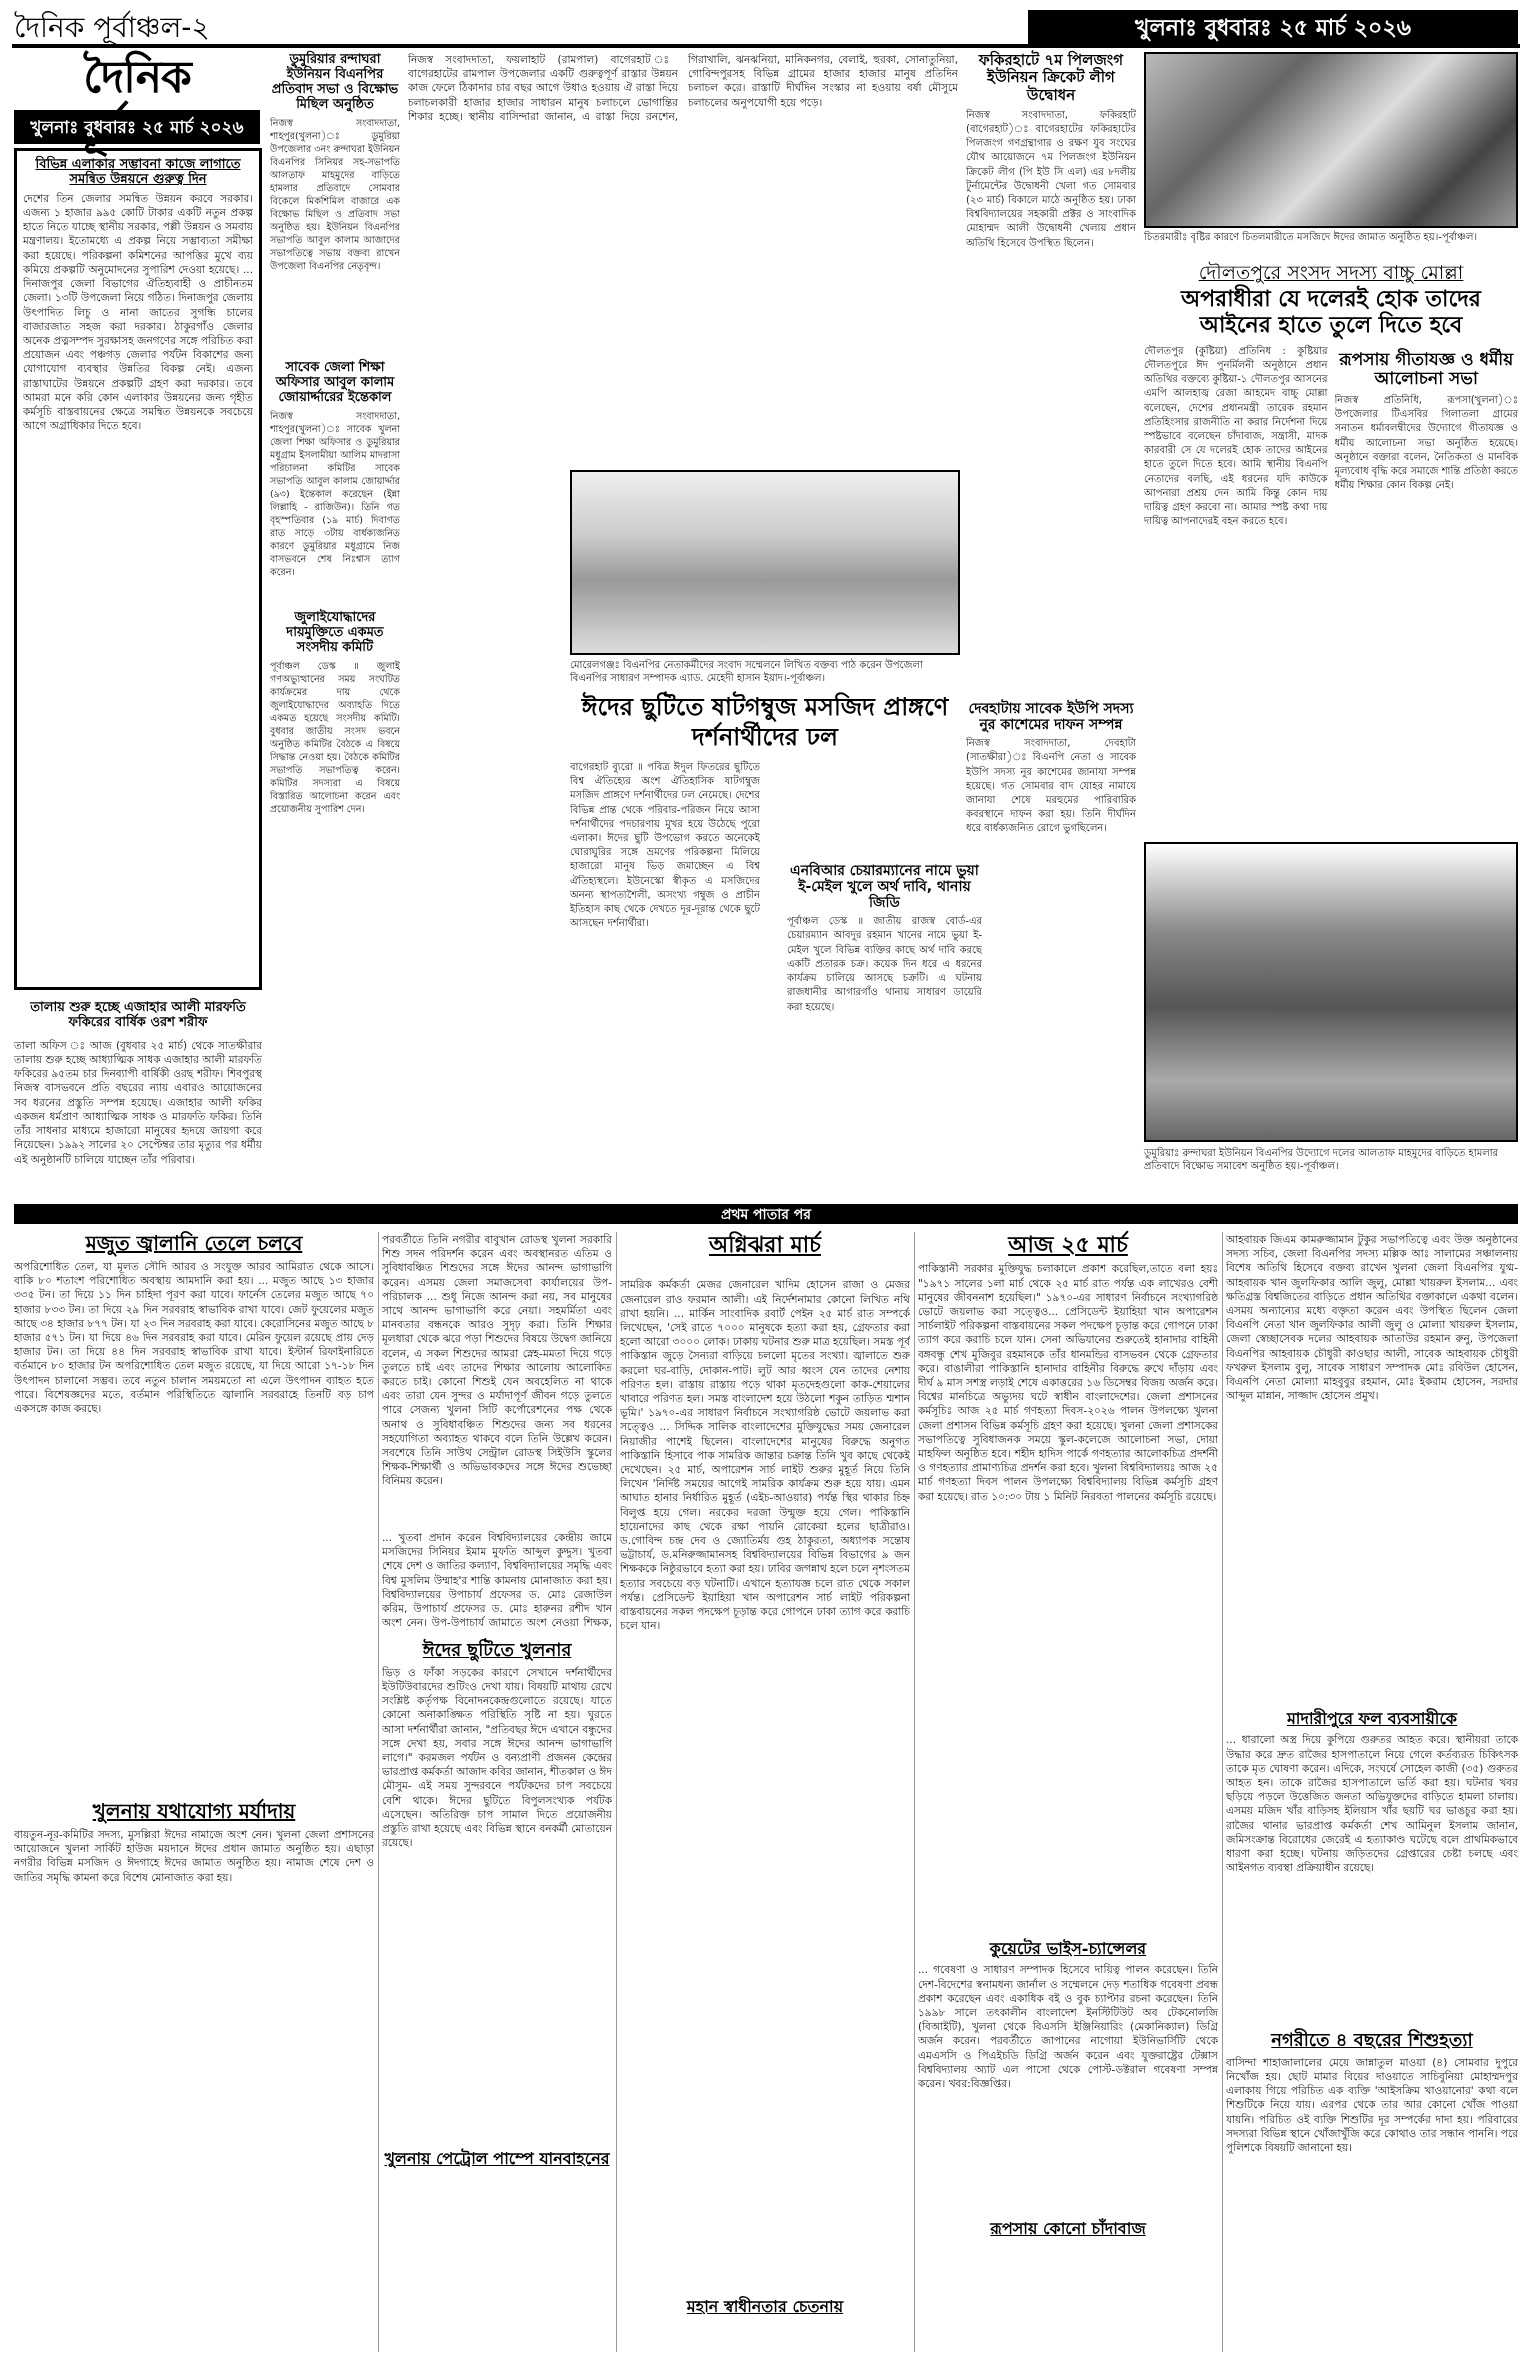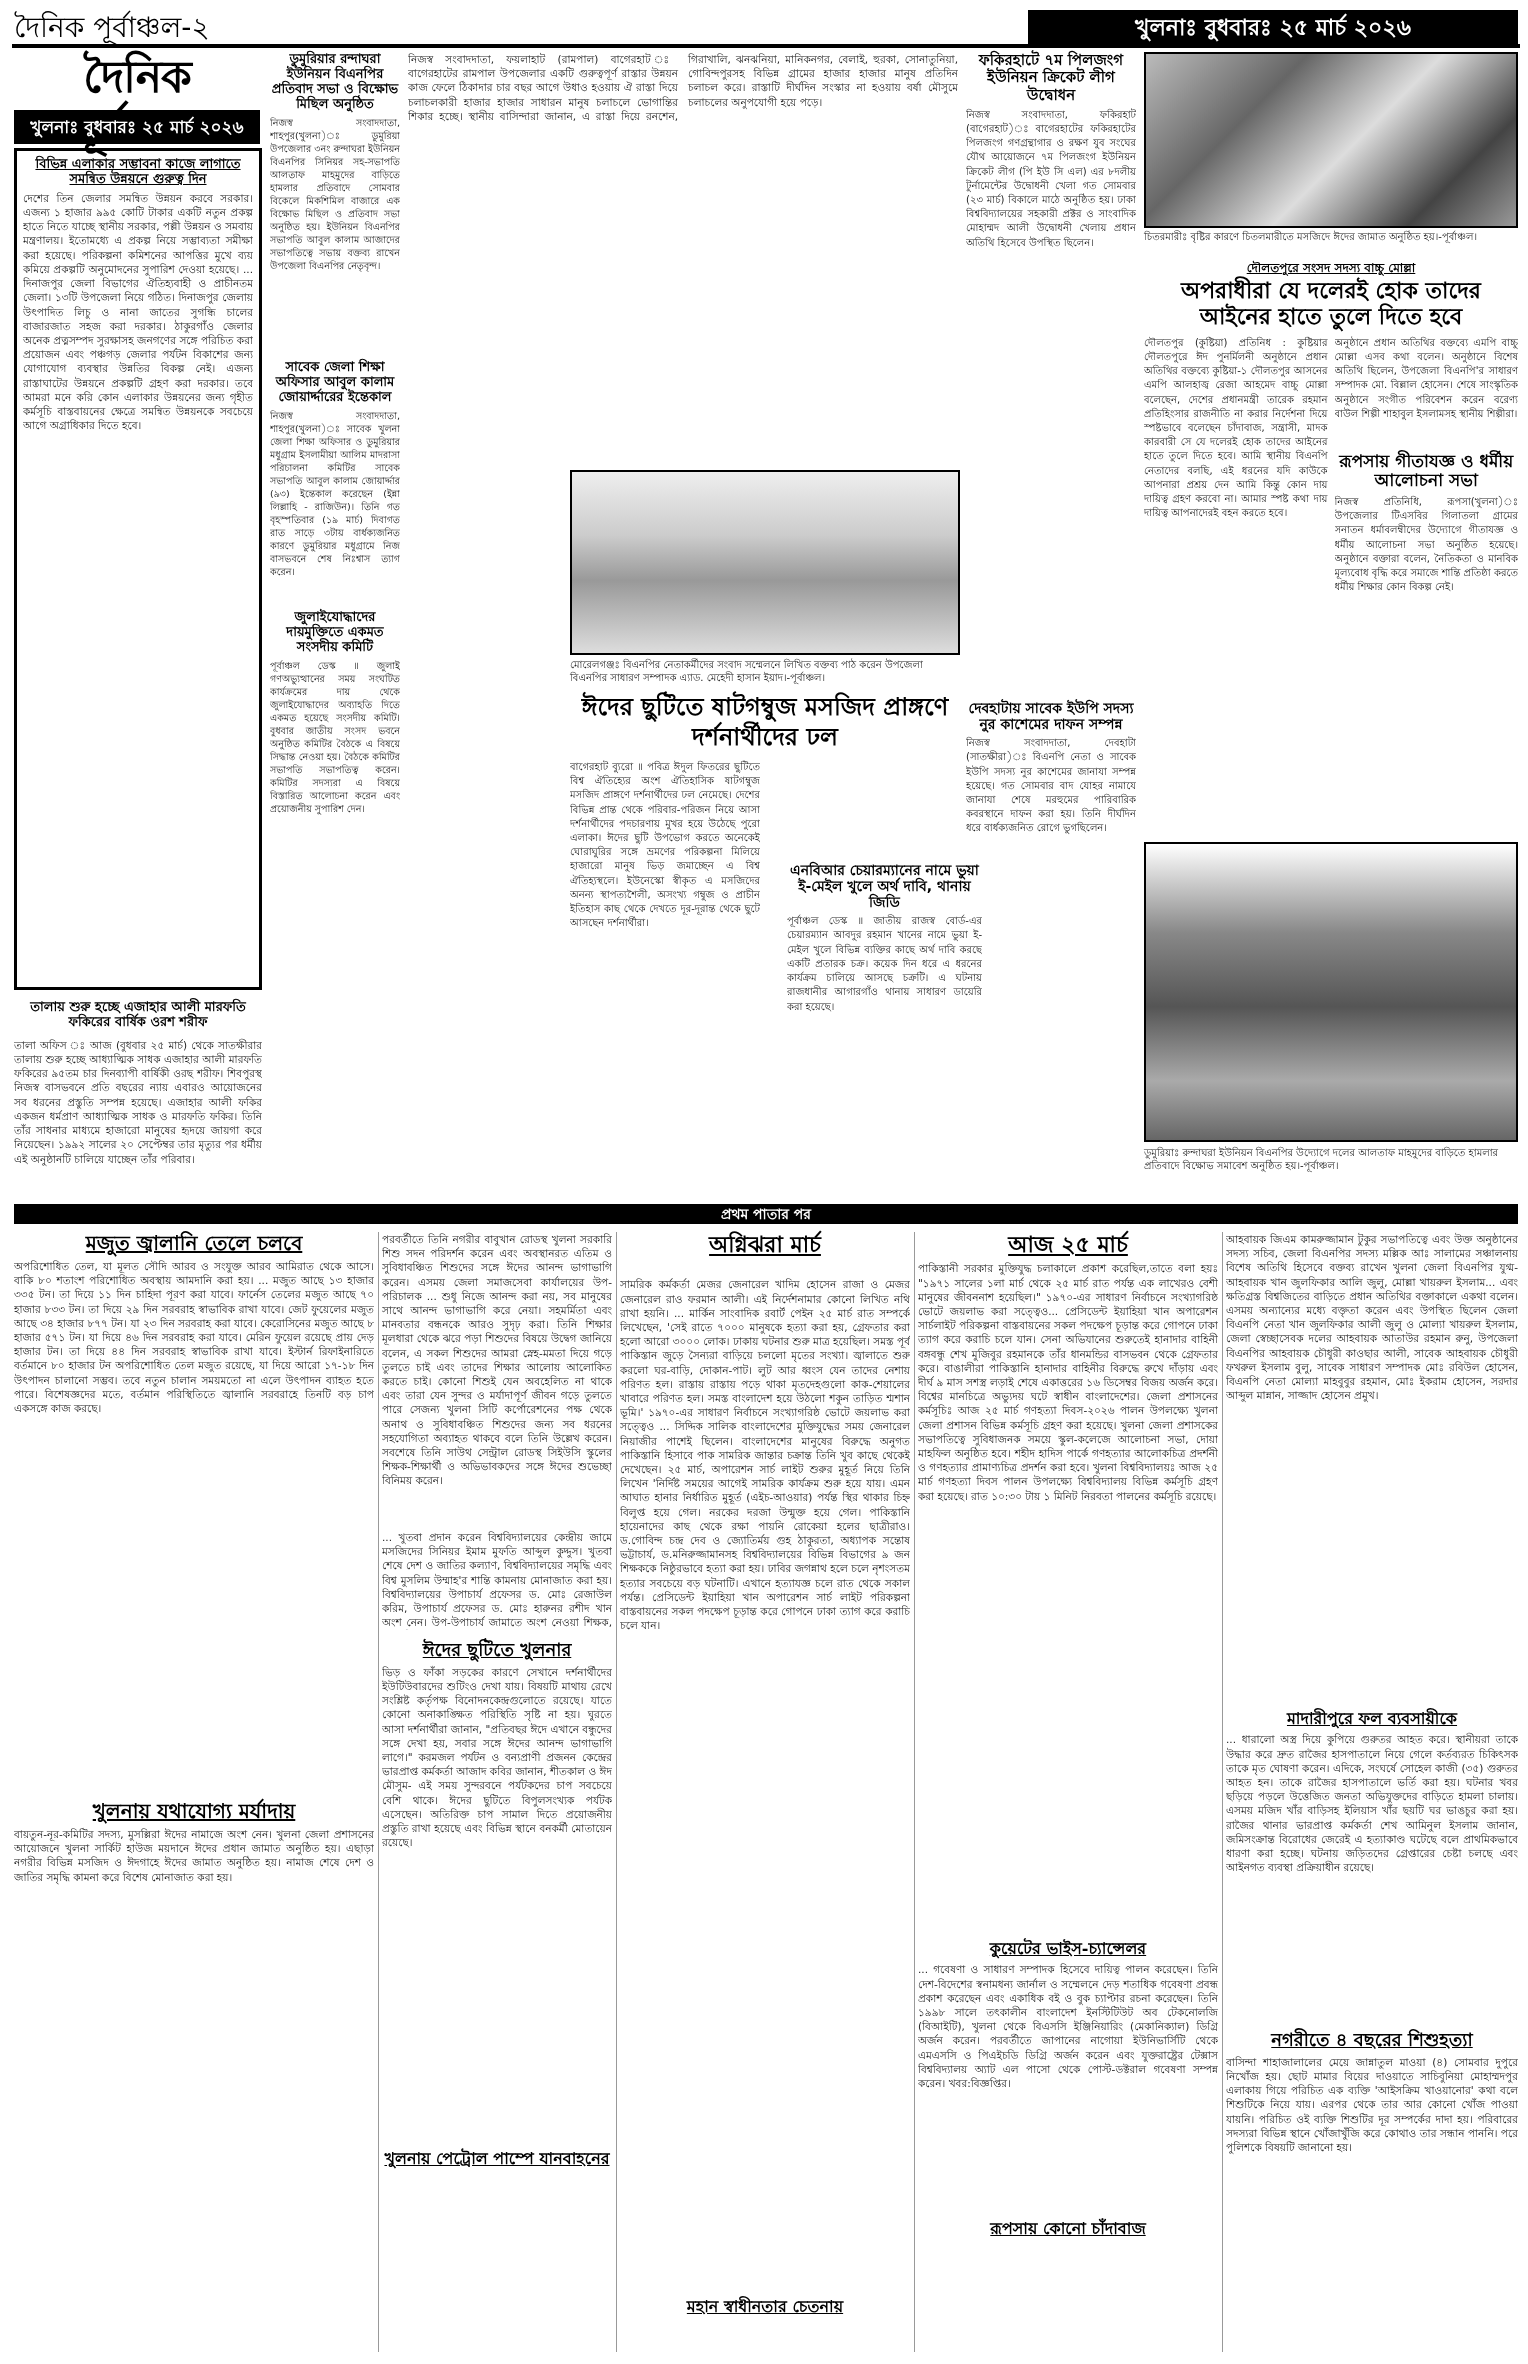--- a/index.html
+++ b/index.html
@@ -55,26 +55,25 @@
 
 <div class="abs" style="left:966px;top:52px;width:170px;height:410px;">
   <div class="hl" style="font-size:15px;margin-bottom:4px;">ফকিরহাটে ৭ম পিলজংগ ইউনিয়ন ক্রিকেট লীগ উদ্বোধন</div>
   <div class="txt" style="height:340px;font-size:10px;">নিজস্ব সংবাদদাতা, ফকিরহাট (বাগেরহাট)ঃ বাগেরহাটের ফকিরহাটের পিলজংগ গণগ্রন্থাগার ও রক্ষণ যুব সংঘের যৌথ আয়োজনে ৭ম পিলজংগ ইউনিয়ন ক্রিকেট লীগ (পি ইউ সি এল) এর ৮দলীয় টুর্নামেন্টের উদ্বোধনী খেলা গত সোমবার (২৩ মার্চ) বিকালে মাঠে অনুষ্ঠিত হয়। ঢাকা বিশ্ববিদ্যালয়ের সহকারী প্রক্টর ও সাংবাদিক মোহাম্মদ আলী উদ্বোধনী খেলায় প্রধান অতিথি হিসেবে উপস্থিত ছিলেন।</div>
 </div>
 
 <div class="abs photo" style="left:1144px;top:52px;width:374px;height:176px;"></div>
 <div class="abs cap" style="left:1144px;top:230px;width:374px;height:28px;">চিতরমারীঃ বৃষ্টির কারণে চিতলমারীতে মসজিদে ঈদের জামাত অনুষ্ঠিত হয়।-পূর্বাঞ্চল।</div>
 
 <div class="abs" style="left:1144px;top:262px;width:374px;height:380px;">
-  <div class="hl" style="font-size:12px;text-decoration:underline;font-weight:bold;">দৌলতপুরে সংসদ সদস্য বাচ্চু মোল্লা</div>
+  <div class="hl" style="font-size:19px;text-decoration:underline;font-weight:normal;">দৌলতপুরে সংসদ সদস্য বাচ্চু মোল্লা</div>
   <div class="hl" style="font-size:22px;line-height:26px;margin:2px 0 6px;">অপরাধীরা যে দলেরই হোক তাদের আইনের হাতে তুলে দিতে হবে</div>
   <div style="display:flex;gap:7px;">
     <div class="txt" style="flex:1;height:300px;font-size:10px;">দৌলতপুর (কুষ্টিয়া) প্রতিনিধ : কুষ্টিয়ার দৌলতপুরে ঈদ পুনর্মিলনী অনুষ্ঠানে প্রধান অতিথির বক্তব্যে কুষ্টিয়া-১ দৌলতপুর আসনের এমপি আলহাজ্ব রেজা আহমেদ বাচ্চু মোল্লা বলেছেন, দেশের প্রধানমন্ত্রী তারেক রহমান প্রতিহিংসার রাজনীতি না করার নির্দেশনা দিয়ে স্পষ্টভাবে বলেছেন চাঁদাবাজ, সন্ত্রাসী, মাদক কারবারী সে যে দলেরই হোক তাদের আইনের হাতে তুলে দিতে হবে। আমি স্থানীয় বিএনপি নেতাদের বলছি, এই ধরনের যদি কাউকে আপনারা প্রশ্রয় দেন আমি কিন্তু কোন দায় দায়িত্ব গ্রহণ করবো না। আমার স্পষ্ট কথা দায় দায়িত্ব আপনাদেরই বহন করতে হবে।</div>
     <div style="flex:1;">
-      <div class="txt" style="height:110px;font-size:10px;">অনুষ্ঠানে প্রধান অতিথির বক্তব্যে এমপি বাচ্চু মোল্লা এসব কথা বলেন। অনুষ্ঠানে বিশেষ অতিথি ছিলেন, উপজেলা বিএনপি'র সাধারণ সম্পাদক মো. বিল্লাল হোসেন। শেষে সাংস্কৃতিক অনুষ্ঠানে সংগীত পরিবেশন করেন বরেণ্য বাউল শিল্পী শাহাবুল ইসলামসহ স্থানীয় শিল্পীরা।</div>
       <div class="hl" style="font-size:17px;margin:6px 0 4px;">রূপসায় গীতাযজ্ঞ ও ধর্মীয় আলোচনা সভা</div>
       <div class="txt" style="height:120px;font-size:10px;">নিজস্ব প্রতিনিধি, রূপসা(খুলনা)ঃ উপজেলার টিএসবির গিলাতলা গ্রামের সনাতন ধর্মাবলম্বীদের উদ্যোগে গীতাযজ্ঞ ও ধর্মীয় আলোচনা সভা অনুষ্ঠিত হয়েছে। অনুষ্ঠানে বক্তারা বলেন, নৈতিকতা ও মানবিক মূল্যবোধ বৃদ্ধি করে সমাজে শান্তি প্রতিষ্ঠা করতে ধর্মীয় শিক্ষার কোন বিকল্প নেই।</div>
     </div>
   </div>
 </div>
 
 <div class="abs photo" style="left:570px;top:470px;width:390px;height:185px;background:linear-gradient(180deg,#eee 0%,#ccc 35%,#999 60%,#ddd 100%);"></div>
 <div class="abs cap" style="left:570px;top:658px;width:390px;height:28px;">মোরেলগঞ্জঃ বিএনপির নেতাকর্মীদের সংবাদ সম্মেলনে লিখিত বক্তব্য পাঠ করেন উপজেলা বিএনপির সাধারণ সম্পাদক এ্যাড. মেহেদী হাসান ইয়াদ।-পূর্বাঞ্চল।</div>
 
 <div class="abs hl" style="left:570px;top:692px;width:390px;font-size:24px;line-height:30px;">ঈদের ছুটিতে ষাটগম্বুজ মসজিদ প্রাঙ্গণে দর্শনার্থীদের ঢল</div>

